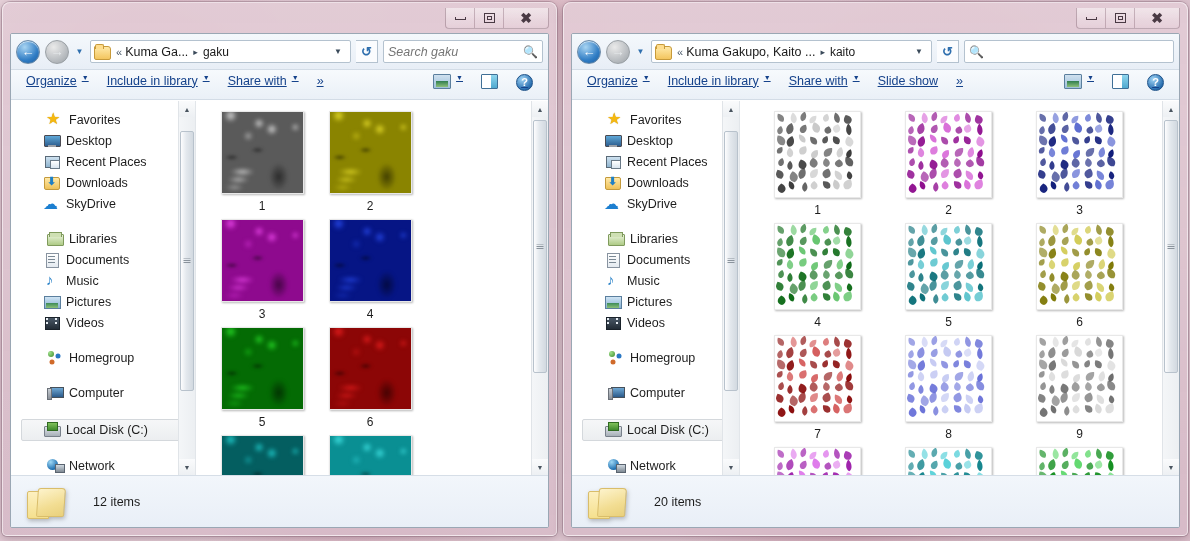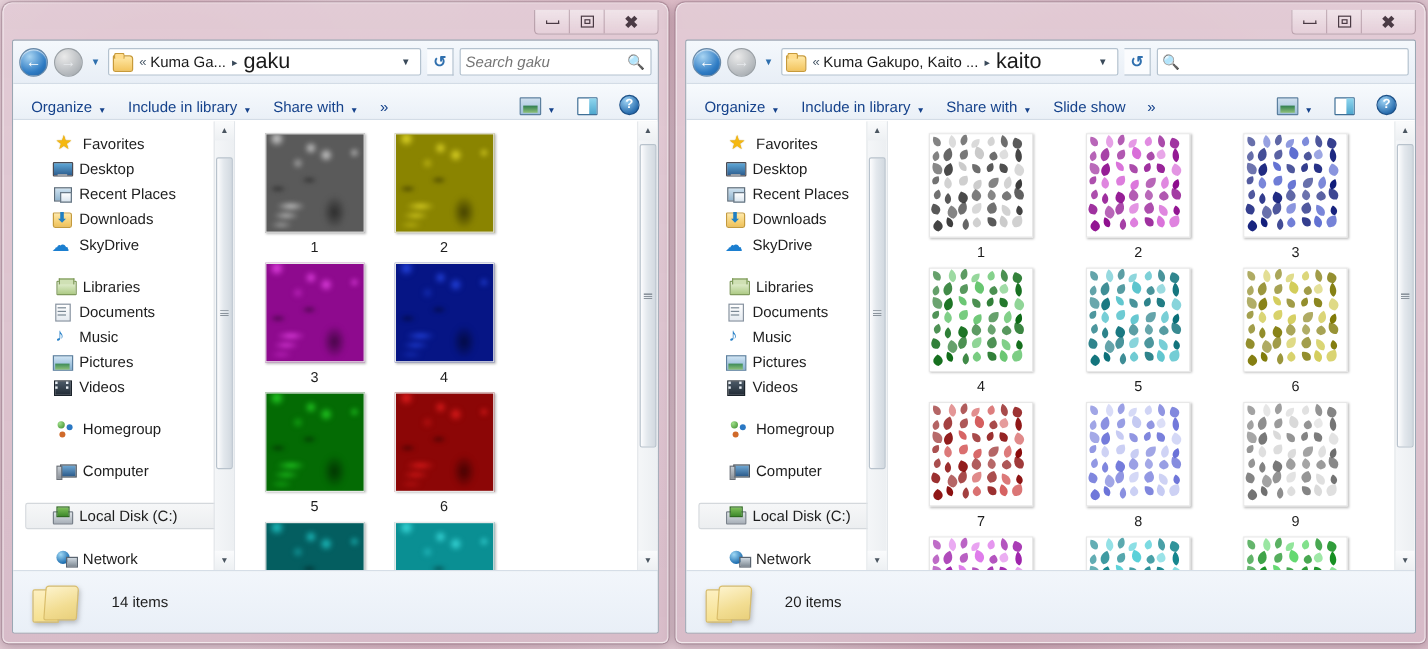--- a/index.html
+++ b/index.html
@@ -103,21 +103,21 @@
     background: linear-gradient(180deg,#ffe9a8,#f3c55e);
     border:1px solid #c79a3a; border-radius:1px 3px 2px 2px;
   }
   .crumb-folder::after {
     content:''; position:absolute; left:1px; top:-1px; width:7px; height:4px;
     background:#ffdd8d; border:1px solid #c79a3a; border-bottom:none; border-radius:2px 2px 0 0;
   }
   .crumb-sep { font-size: 11px; color: #4a5a6a; padding: 0 3px; }
   .crumb-text { font-size: 12.5px; color: #1a1a1a; white-space: nowrap; overflow: hidden; }
   .crumb-arrow { font-size: 9px; color: #3a4a5a; padding: 0 5px; }
-  .crumb-last { font-size: 18px; color: #1a1a1a; white-space: nowrap; }
+  .crumb-last { font-size: 12px; color: #1a1a1a; white-space: nowrap; }
   .crumb-spacer { flex: 1; }
   .crumb-caret { font-size: 8px; color: #3a4a5a; padding: 0 6px 0 4px; }
   .refreshbtn {
     width: 22px; height: 23px; flex: none;
     display: flex; align-items: center; justify-content: center;
     border: 1px solid #b4c2cf; border-left: none; background: #fbfcfe;
     color: #2f6fae; font-size: 13px; font-weight: bold;
   }
   .searchbox {
     width: 160px; height: 23px; flex: none; display: flex; align-items: center;
@@ -134,21 +134,21 @@
   
   .cmdbar {
     height: 30px; display: flex; align-items: center;
     padding: 0 6px;
     background: linear-gradient(180deg, #f7fafd 0%, #eaf0f7 100%);
     border-bottom: 1px solid #d3dce6;
     flex: none;
   }
   .cmd {
     font-size: 12.5px; color: #15428b; padding: 0 9px; height: 22px;
-    display: flex; align-items: flex-end; gap: 5px; white-space: nowrap;
+    display: flex; align-items: flex-start; gap: 5px; white-space: nowrap; text-decoration: underline;
   }
   .cmd .car { font-size: 7px; color: #15428b; }
   .cmd-spacer { flex: 1; }
   .viewicon {
     width: 18px; height: 15px;
     background: linear-gradient(180deg,#cfe0ef,#9ec0da);
     border: 1px solid #5b7f9e; border-radius: 1px; position: relative;
   }
   .viewicon::after {
     content:''; position:absolute; left:2px; bottom:1px; right:2px; height:6px;
@@ -590,21 +590,21 @@
           <div class="sb-track">
             <div class="sb-thumb"></div>
           </div>
           <div class="sb-arrow">▼</div>
         </div>
       </div>
     </div>
 
     <div class="statusbar">
       <div class="folder-big"></div>
-      <div class="status-text">14 items</div>
+      <div class="status-text">12 items</div>
     </div>
   </div>
 </div>
 
 <div class="window" id="win-right">
   <div class="titlebar">
     <div class="wincontrols">
       <div class="wc-btn wc-min">
           <i></i>
         </div>

